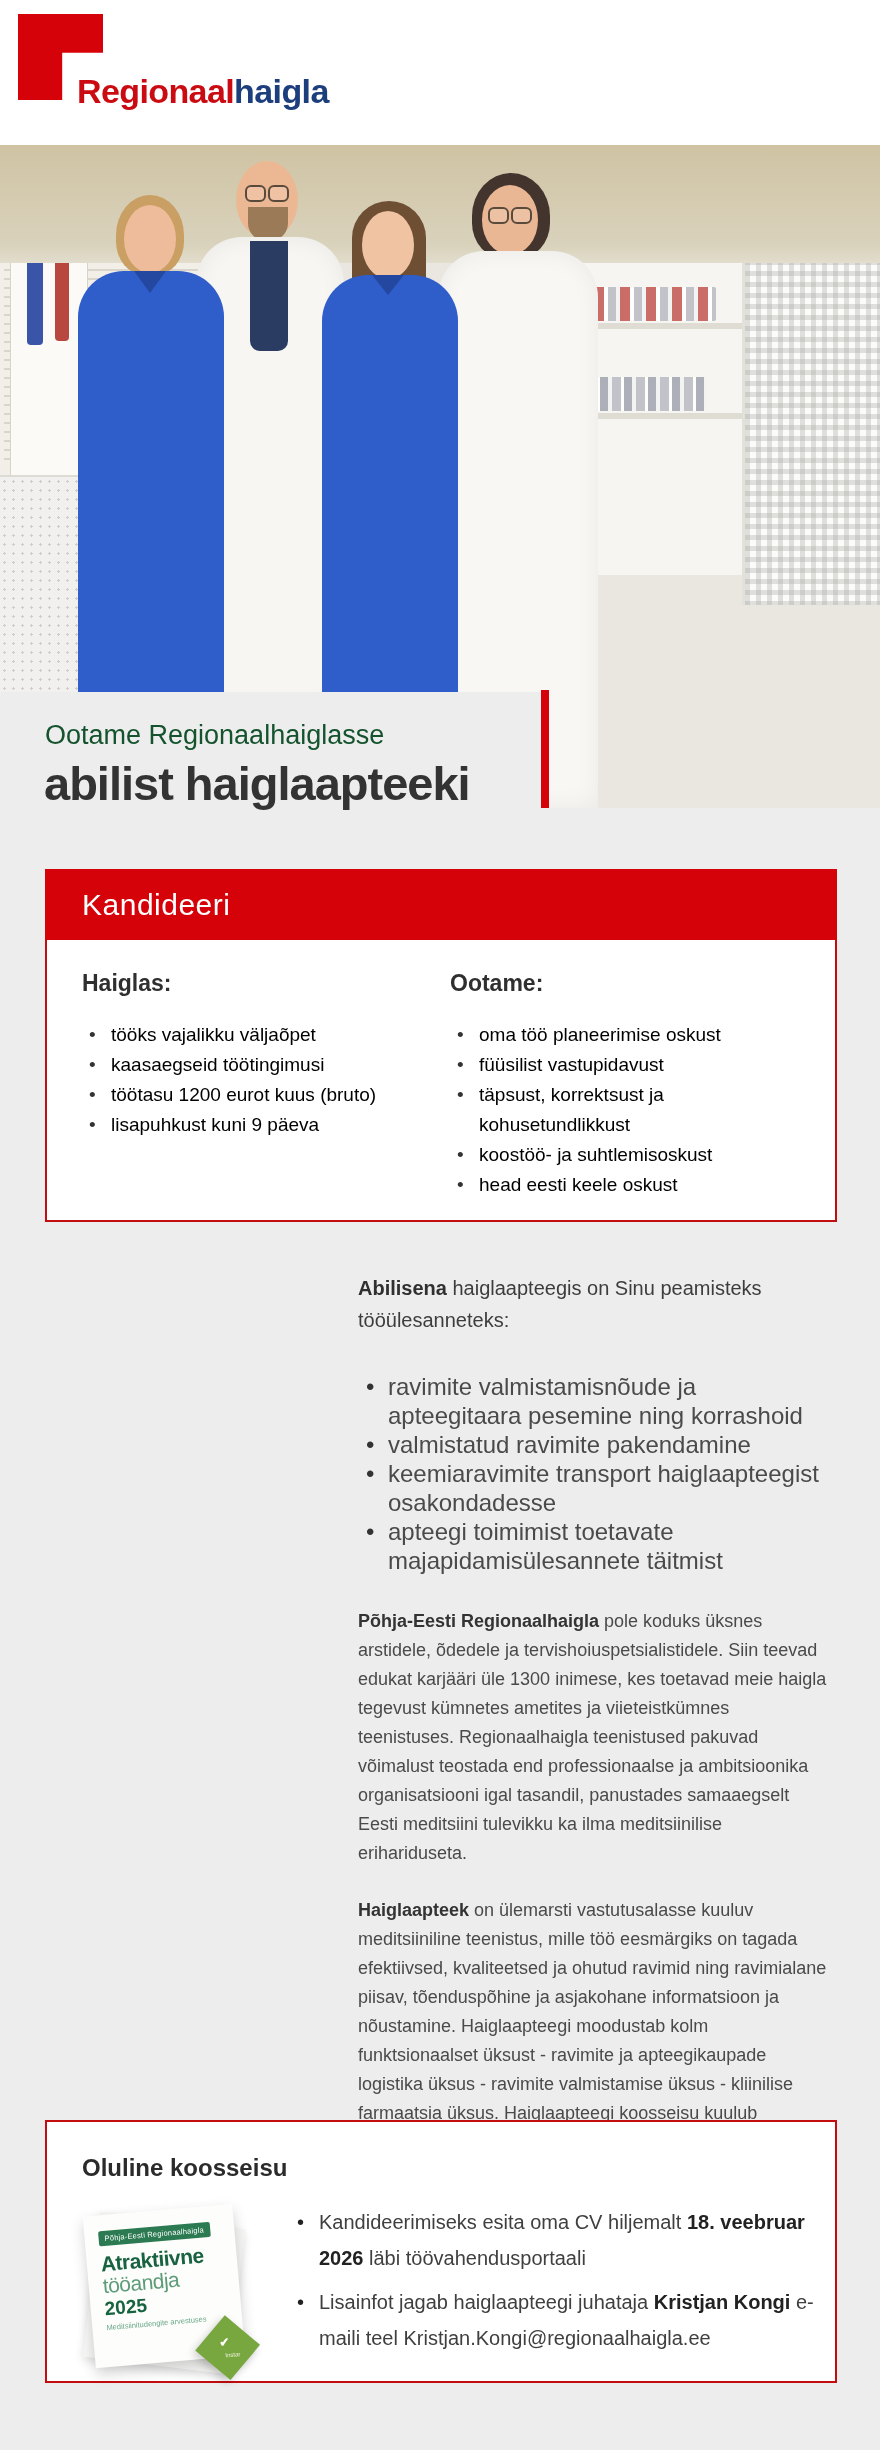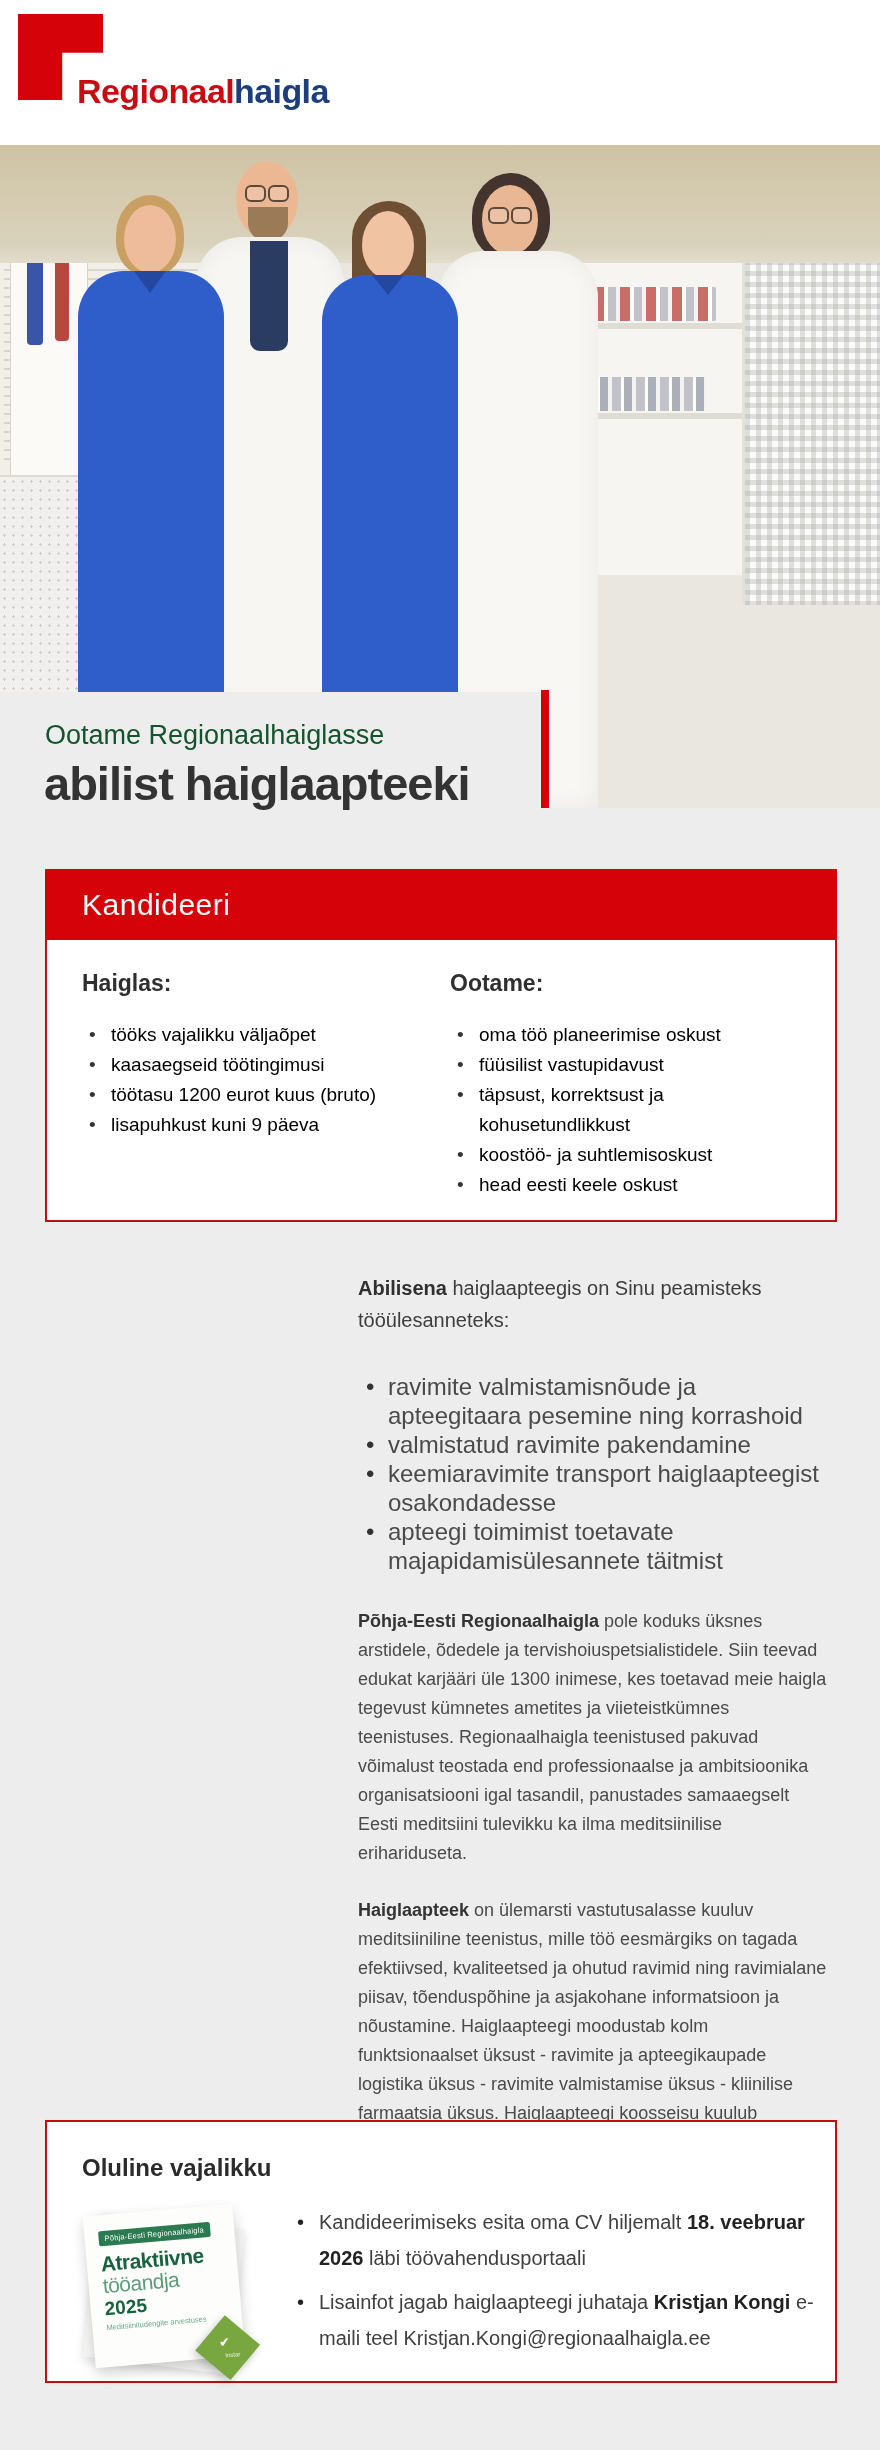--- a/index.html
+++ b/index.html
@@ -205,21 +205,21 @@
       <li>ravimite valmistamisnõude ja apteegitaara pesemine ning korrashoid</li>
       <li>valmistatud ravimite pakendamine</li>
       <li>keemiaravimite transport haiglaapteegist osakondadesse</li>
       <li>apteegi toimimist toetavate majapidamisülesannete täitmist</li>
     </ul>
     <p class="about-p" style="margin-top:32px;"><b>Põhja-Eesti Regionaalhaigla</b><span> pole koduks üksnes arstidele, õdedele ja tervishoiuspetsialistidele. Siin teevad edukat karjääri üle 1300 inimese, kes toetavad meie haigla tegevust kümnetes ametites ja viieteistkümnes teenistuses. Regionaalhaigla teenistused pakuvad võimalust teostada end professionaalse ja ambitsioonika organisatsiooni igal tasandil, panustades samaaegselt Eesti meditsiini tulevikku ka ilma meditsiinilise erihariduseta.</span></p>
     <p class="about-p"><b>Haiglaapteek</b><span> on ülemarsti vastutusalasse kuuluv meditsiiniline teenistus, mille töö eesmärgiks on tagada efektiivsed, kvaliteetsed ja ohutud ravimid ning ravimialane piisav, tõenduspõhine ja asjakohane informatsioon ja nõustamine. Haiglaapteegi moodustab kolm funktsionaalset üksust - ravimite ja apteegikaupade logistika üksus - ravimite valmistamise üksus - kliinilise farmaatsia üksus. Haiglaapteegi koosseisu kuulub haruapteek Läänemaa Haiglas.</span></p>
   </div>
 
   <div class="info-box">
-    <div class="info-heading">Oluline vajalikku</div>
+    <div class="info-heading">Oluline koosseisu</div>
 
     <div class="badge-wrap">
       <div class="badge-back"></div>
       <div class="badge-card">
         <span class="badge-head">Põhja-Eesti Regionaalhaigla</span>
         <div class="badge-w1">Atraktiivne</div>
         <div class="badge-w2">tööandja</div>
         <div class="badge-year">2025</div>
         <div class="badge-sub">Meditsiinitudengite arvestuses</div>
         <div class="badge-ribbon">

